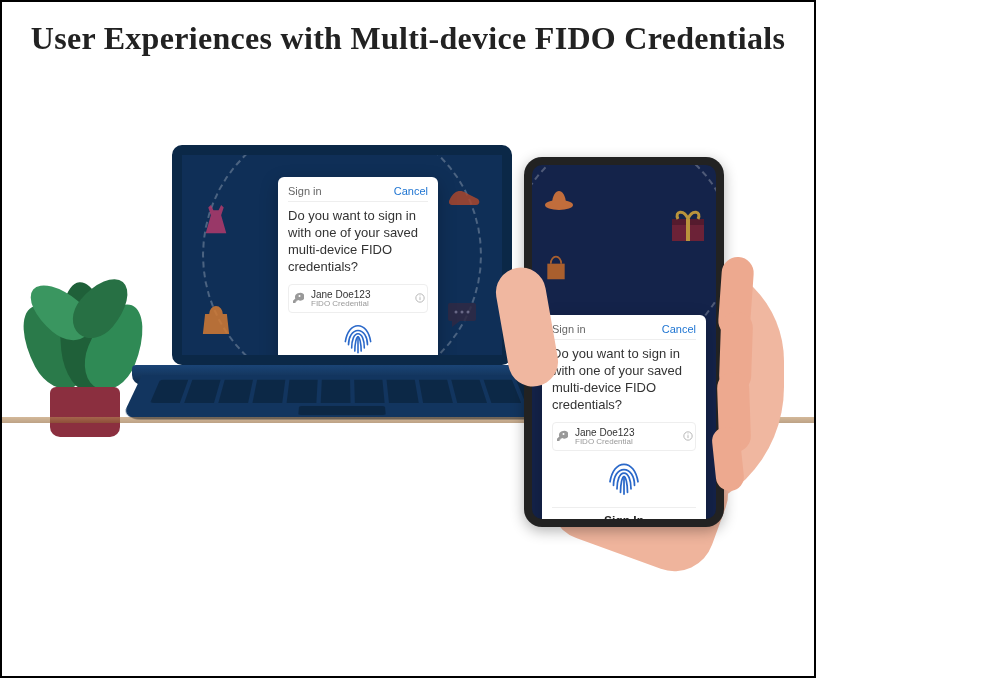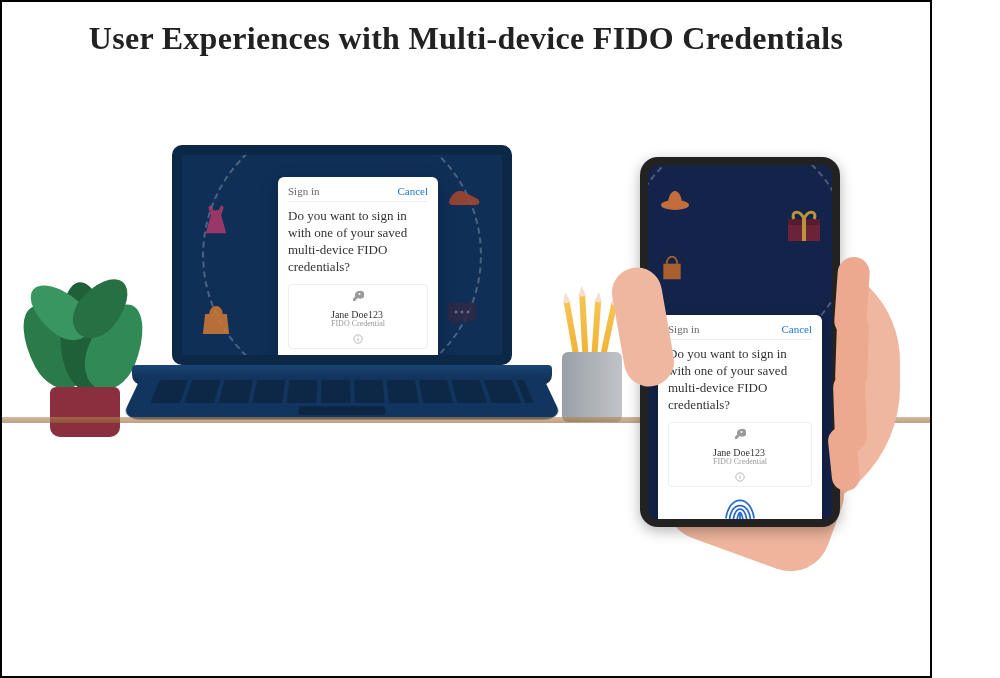--- a/index.html
+++ b/index.html
@@ -4,21 +4,21 @@
 <style>
   * { box-sizing: border-box; margin: 0; padding: 0; }
   body {
     width: 1000px;
     height: 678px;
     font-family: Georgia, 'Times New Roman', serif;
     background: #ffffff;
     overflow: hidden;
   }
   .frame {
-    width: 932px;
+    width: 816px;
     height: 678px;
     border: 2px solid #000;
     background: #fff;
     position: relative;
   }
   .title {
     text-align: center;
     font-size: 32px;
     font-weight: 600;
     color: #222;
@@ -207,36 +207,36 @@
     overflow: hidden;
   }
   .phone-screen .bg-circle { width: 220px; height: 220px; left: -20px; top: -30px; }
 
   
   .dialog {
     position: absolute;
     background: #fff;
     border-radius: 6px;
     box-shadow: 0 6px 18px rgba(0,0,0,0.25);
-    font-family: Liberation Serif, serif;
+    font-family: Liberation Sans, sans-serif;
     color: #333;
     padding: 8px 10px 10px;
   }
   .dialog .hdr {
     display:flex; justify-content: space-between;
     font-size: 11px; color:#666;
     border-bottom: 1px solid #eee;
     padding-bottom: 4px; margin-bottom: 6px;
   }
   .dialog .hdr .cancel { color:#2176d2; cursor:pointer; }
   .dialog .prompt { font-size: 13px; color:#333; line-height:1.3; margin-bottom:8px; }
   .dialog .cred {
     display:flex; align-items:center; gap:6px;
     padding: 4px 2px; border:1px solid #eee; border-radius:4px;
-    font-size:10px; margin-bottom:8px;flex-direction:column;
+    font-size:10px; margin-bottom:8px;
   }
   .dialog .cred .key-icon {
     width:14px; height:14px; display:inline-flex; align-items:center; justify-content:center;
     color:#888;
   }
   .dialog .cred .cred-text { flex:1; line-height:1.1; }
   .dialog .cred .cred-text .sub { display:block; font-size:8px; color:#999; }
   .dialog .cred .info-icon { width:10px; height:10px; color:#aaa; }
   .dialog .finger-icon {
     display:flex; justify-content:center; margin: 4px 0 6px;

